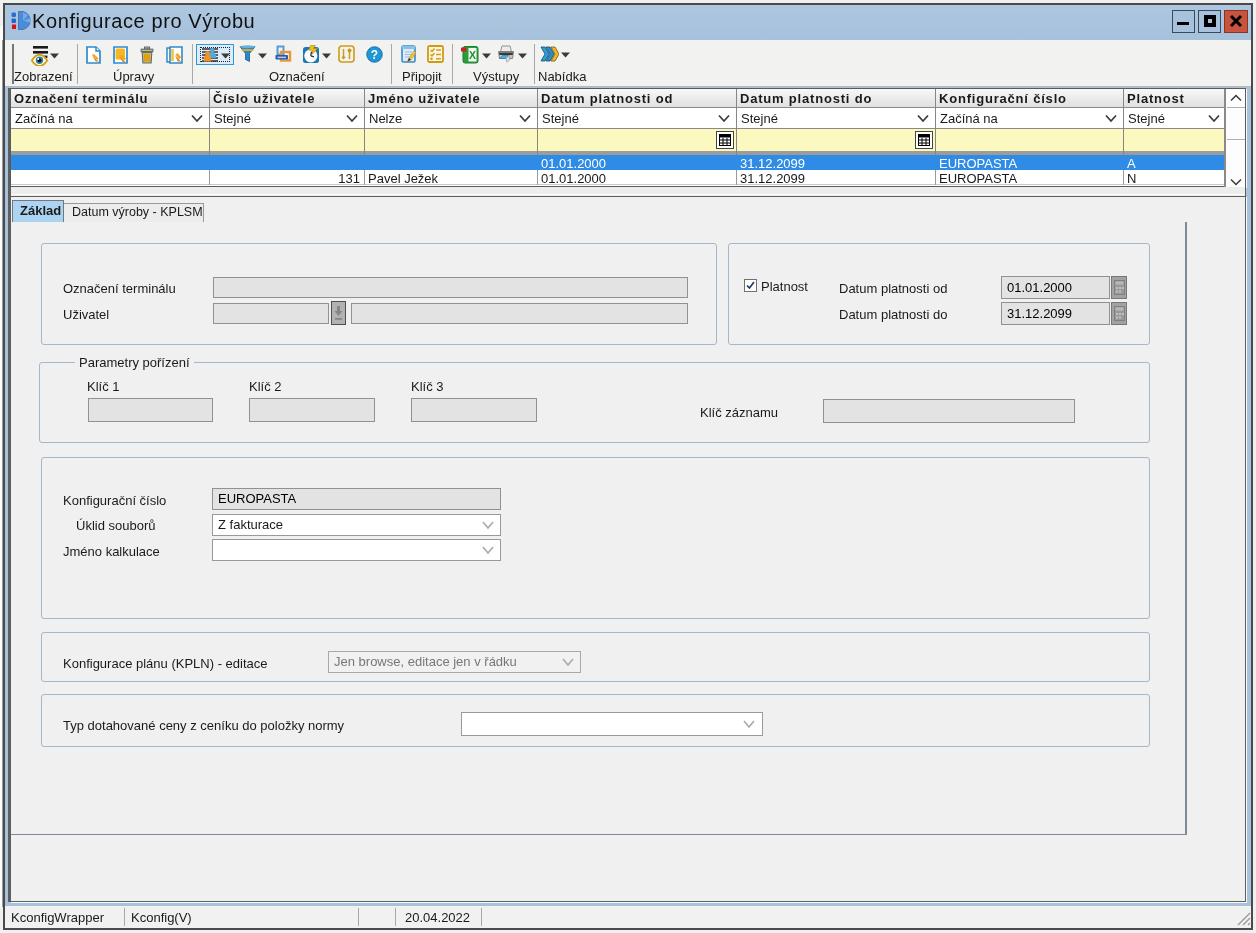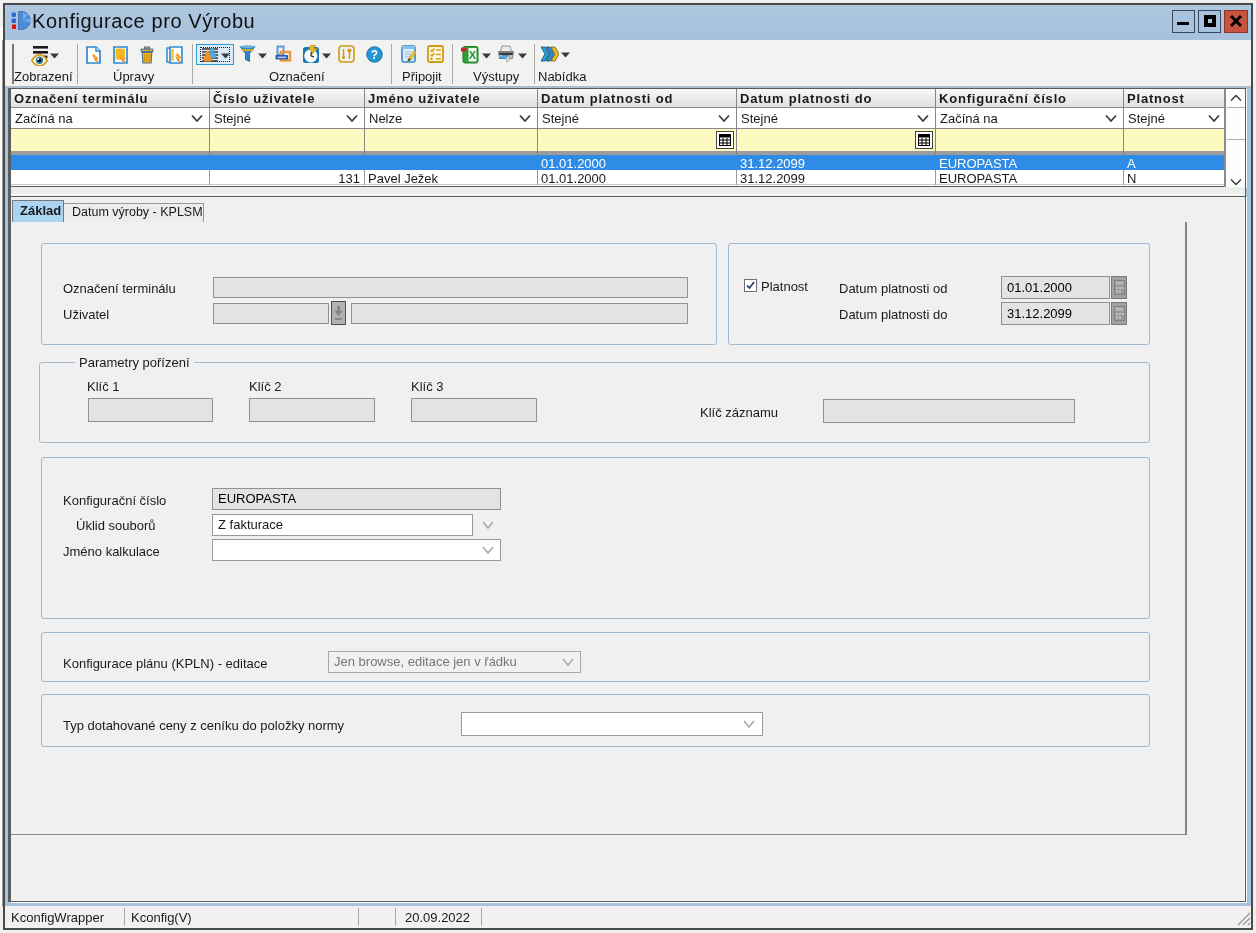--- a/index.html
+++ b/index.html
@@ -349,21 +349,21 @@
 <div class="inp" style="left:88px;top:398px;width:125px;height:24px;"></div>
 <div class="inp" style="left:249px;top:398px;width:126px;height:24px;"></div>
 <div class="inp" style="left:411px;top:398px;width:126px;height:24px;"></div>
 <div class="lbl" style="left:700px;top:405px;">Klíč záznamu</div>
 <div class="inp" style="left:823px;top:399px;width:252px;height:24px;"></div>
 
 <div class="abs" style="left:41px;top:457px;width:1109px;height:162px;border:1px solid #a3b8cc;border-radius:3px;"></div>
 <div class="lbl" style="left:63px;top:493px;">Konfigurační číslo</div>
 <div class="inp" style="left:212px;top:488px;width:289px;height:22px;font-size:13px;line-height:20px;padding-left:5px;">EUROPASTA</div>
 <div class="lbl" style="left:76px;top:518px;">Úklid souborů</div>
-<div class="abs" style="left:212px;top:514px;width:261px;height:22px;background:#fff;border:1px solid #999;font-size:13px;line-height:20px;padding-left:5px;color:#1a1a1a;">Z fakturace</div>
+<div class="abs" style="left:212px;top:514px;width:289px;height:22px;background:#fff;border:1px solid #999;font-size:13px;line-height:20px;padding-left:5px;color:#1a1a1a;">Z fakturace</div>
 <svg class="abs" style="left:481px;top:520px;" width="14" height="10" viewBox="0 0 14 10">
     <path d="M2 2 L7 8 L12 2" fill="none" stroke="#aaa" stroke-width="1.6"></path>
   </svg>
 <div class="lbl" style="left:63px;top:544px;">Jméno kalkulace</div>
 <div class="abs" style="left:212px;top:539px;width:289px;height:22px;background:#fff;border:1px solid #999;"></div>
 <svg class="abs" style="left:481px;top:545px;" width="14" height="10" viewBox="0 0 14 10">
     <path d="M2 2 L7 8 L12 2" fill="none" stroke="#aaa" stroke-width="1.6"></path>
   </svg>
 
 <div class="abs" style="left:41px;top:632px;width:1109px;height:50px;border:1px solid #a3b8cc;border-radius:3px;"></div>
@@ -376,20 +376,20 @@
 <div class="abs" style="left:41px;top:694px;width:1109px;height:53px;border:1px solid #a3b8cc;border-radius:3px;"></div>
 <div class="lbl" style="left:63px;top:718px;">Typ dotahované ceny z ceníku do položky normy</div>
 <div class="abs" style="left:461px;top:712px;width:302px;height:24px;background:#fff;border:1px solid #999;"></div>
 <svg class="abs" style="left:742px;top:719px;" width="14" height="10" viewBox="0 0 14 10">
     <path d="M2 2 L7 8 L12 2" fill="none" stroke="#aaa" stroke-width="1.6"></path>
   </svg>
 
 <div class="abs" style="left:5px;top:906px;width:1246px;height:22px;background:#f1f1f1;"></div>
 <div class="lbl" style="left:11px;top:910px;">KconfigWrapper</div>
 <div class="lbl" style="left:131px;top:910px;">Kconfig(V)</div>
-<div class="lbl" style="left:405px;top:910px;">20.09.2022</div>
+<div class="lbl" style="left:405px;top:910px;">20.04.2022</div>
 <div class="vline" style="left:124px;top:908px;height:18px;"></div>
 <div class="vline" style="left:358px;top:908px;height:18px;"></div>
 <div class="vline" style="left:395px;top:908px;height:18px;"></div>
 <div class="vline" style="left:481px;top:908px;height:18px;"></div>
 <svg class="abs" style="left:1237px;top:912px;" width="14" height="14" viewBox="0 0 14 14">
     <path d="M13 1 L1 13 M13 6 L6 13 M13 11 L11 13" stroke="#9a9a9a" stroke-width="1.4"></path>
   </svg>
 
 </body></html>

